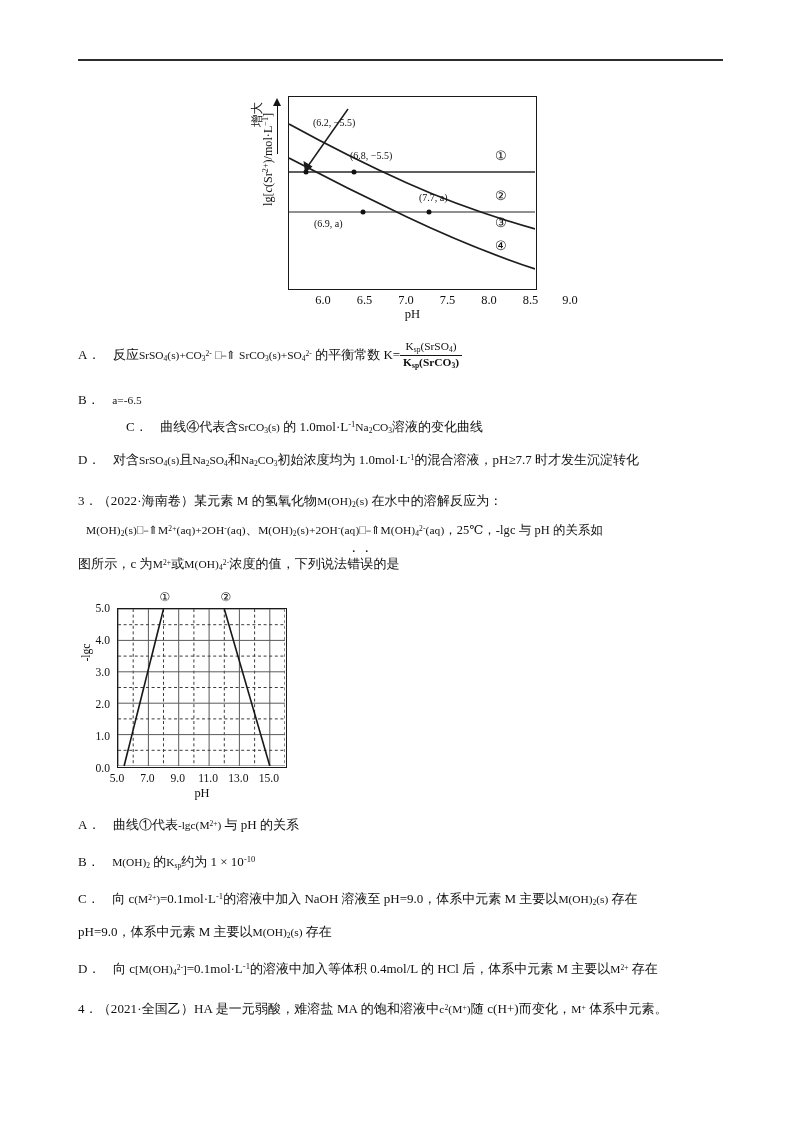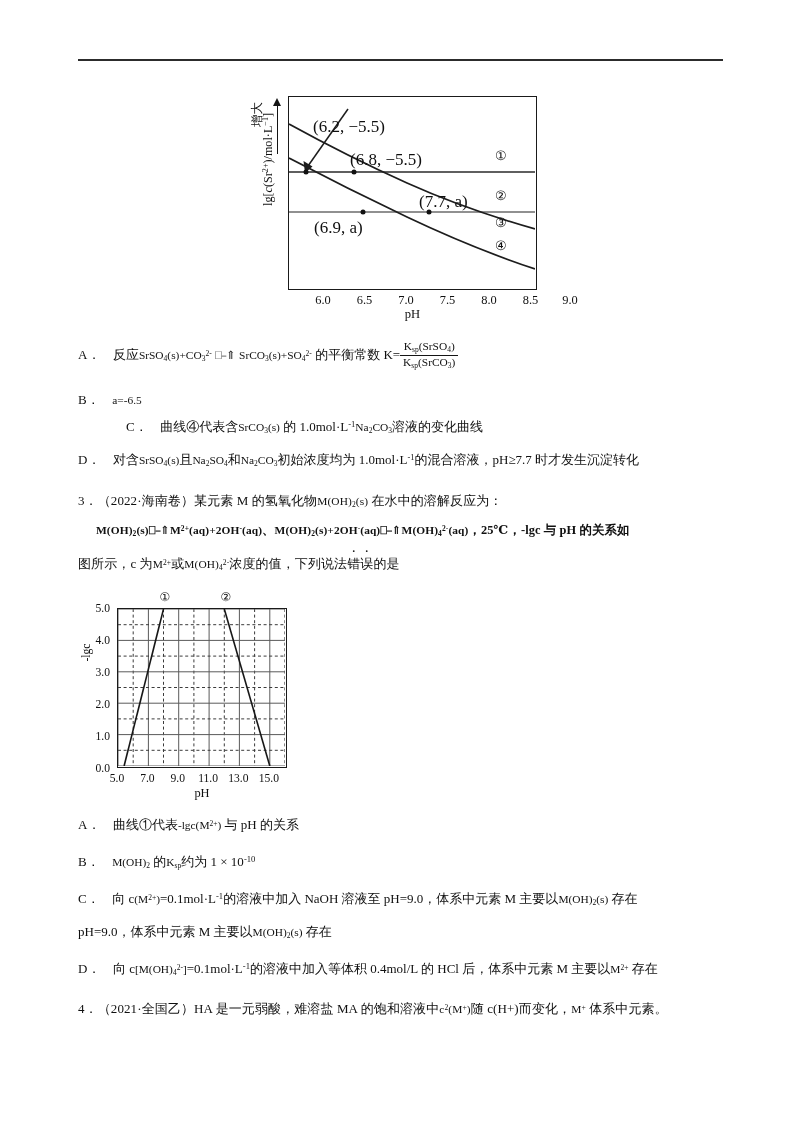--- a/index.html
+++ b/index.html
@@ -62,21 +62,21 @@
   .frac {
     display: inline-block;
     vertical-align: middle;
     text-align: center;
     font-size: 0.94em;
     line-height: 1.18;
     position: relative;
     top: -0.05em;
   }
   .frac .num { display: block; padding: 0 3px; }
-  .frac .den { display: block; padding: 0 3px; border-top: 1.1px solid #141414; }
+  .frac .den { display: block; padding: 0 3px; border-top: 1.1px solid #141414; font-weight: bold; }
 
   
   #chart1 {
     position: absolute;
     left: 240px;
     top: 88px;
     width: 310px;
     height: 235px;
   }
   #chart1 .plotbox {
@@ -139,21 +139,21 @@
   #chart1 .xaxtitle {
     position: absolute;
     left: 48px;
     top: 219px;
     width: 249px;
     text-align: center;
     font-size: 12.6px;
   }
   .annot {
     position: absolute;
-    font-size: 17px;
+    font-size: 10px;
     white-space: nowrap;
   }
   .circnum {
     position: absolute;
     font-size: 13px;
     white-space: nowrap;
   }
   .datadot {
     position: absolute;
     width: 5px; height: 5px;
@@ -306,21 +306,21 @@
   <div class="opt-label" style="left:78px; top:451px;">
     <span>D．</span>
     <span style="display:inline-block;width:6px;"></span>
     <span>对含</span><span class="sm">SrSO<sub>4</sub>(s)</span><span>且</span><span class="sm">Na<sub>2</sub>SO<sub>4</sub></span><span>和</span><span class="sm">Na<sub>2</sub>CO<sub>3</sub></span><span>初始浓度均为 1.0mol·L<sup>-1</sup></span><span>的混合溶液，pH≥7.7 时才发生沉淀转化</span>
   </div>
 
   <div class="txt" style="left:78px; top:492px;">
     <span>3．</span><span>（2022·海南卷）</span><span>某元素 M 的氢氧化物</span><span class="sm">M(OH)<sub>2</sub>(s)</span> <span>在水中的溶解反应为：</span>
   </div>
 
-  <div class="txt" style="left:96px; top:522px; font-size:12.4px;font-weight:bold;">
+  <div class="txt" style="left:86px; top:522px; font-size:12.4px;">
     <span class="sm">M(OH)<sub>2</sub>(s)</span><span class="sm">⎕⎯⇑</span><span class="sm">M<sup>2+</sup>(aq)+2OH<sup>-</sup>(aq)</span><span>、</span><span class="sm">M(OH)<sub>2</sub>(s)+2OH<sup>-</sup>(aq)</span><span class="sm">⎕⎯⇑</span><span class="sm">M(OH)<sub>4</sub><sup>2-</sup>(aq)</span><span>，25℃，-lgc 与 pH 的关系如</span>
   </div>
 
   <div class="txt" style="left:78px; top:555px;">
     <span>图所示，c 为</span><span class="sm">M<sup>2+</sup></span><span>或</span><span class="sm">M(OH)<sub>4</sub><sup>2-</sup></span><span>浓度的值，下列说法</span><span class="dotmark">错</span><span class="dotmark">误</span><span>的是</span>
   </div>
 
   <div id="chart2">
 
     <div class="ylab2">-lgc</div>

